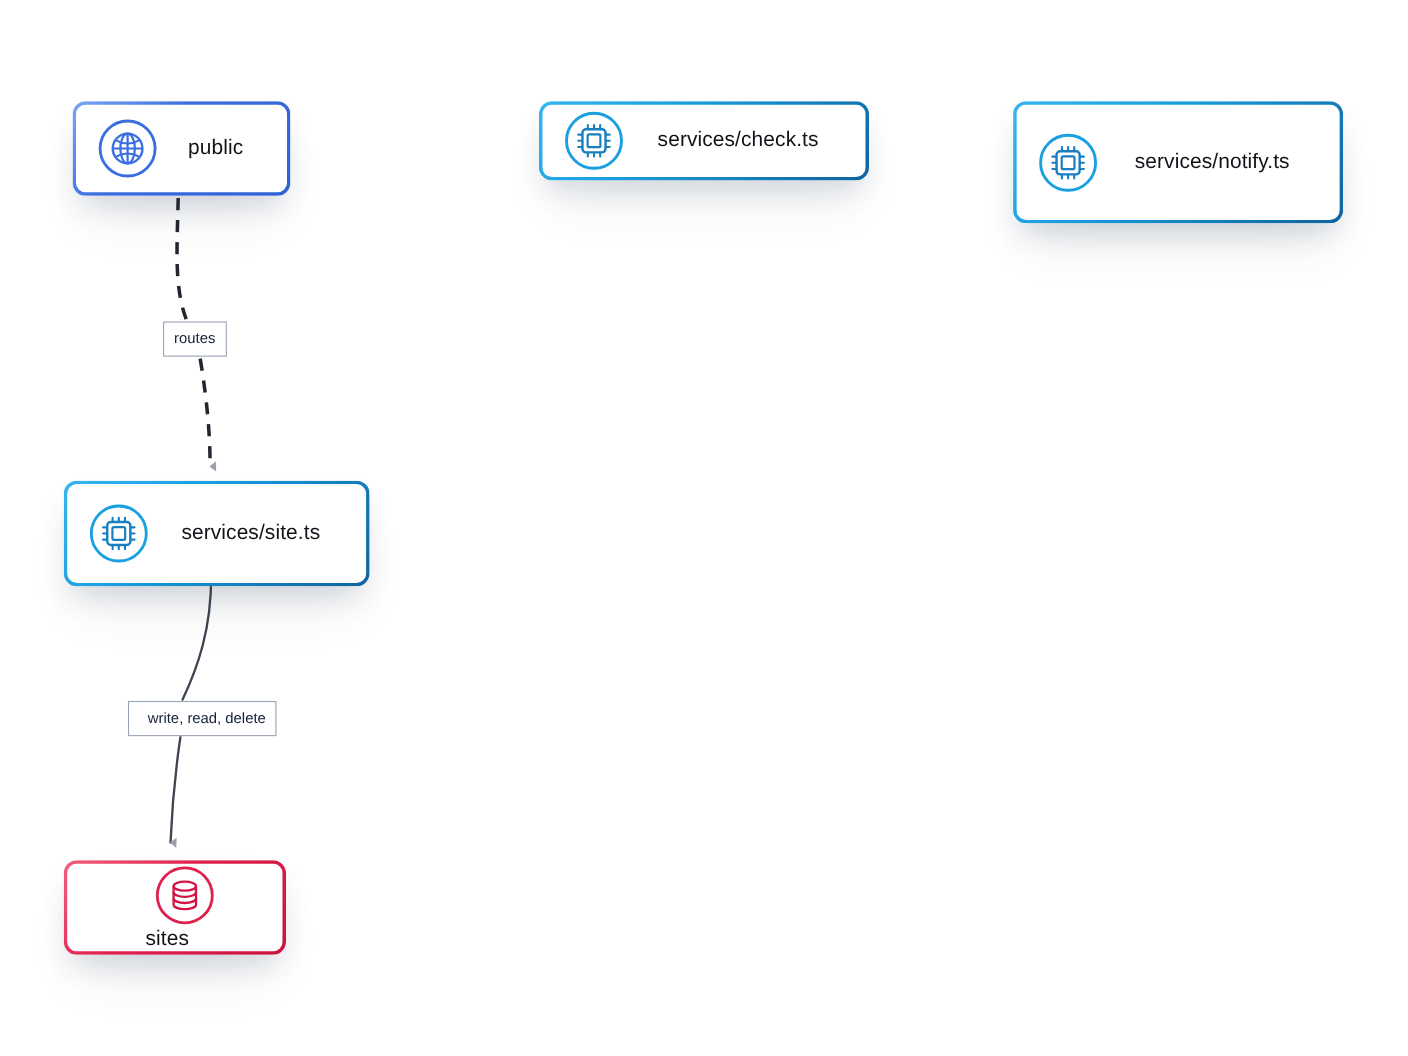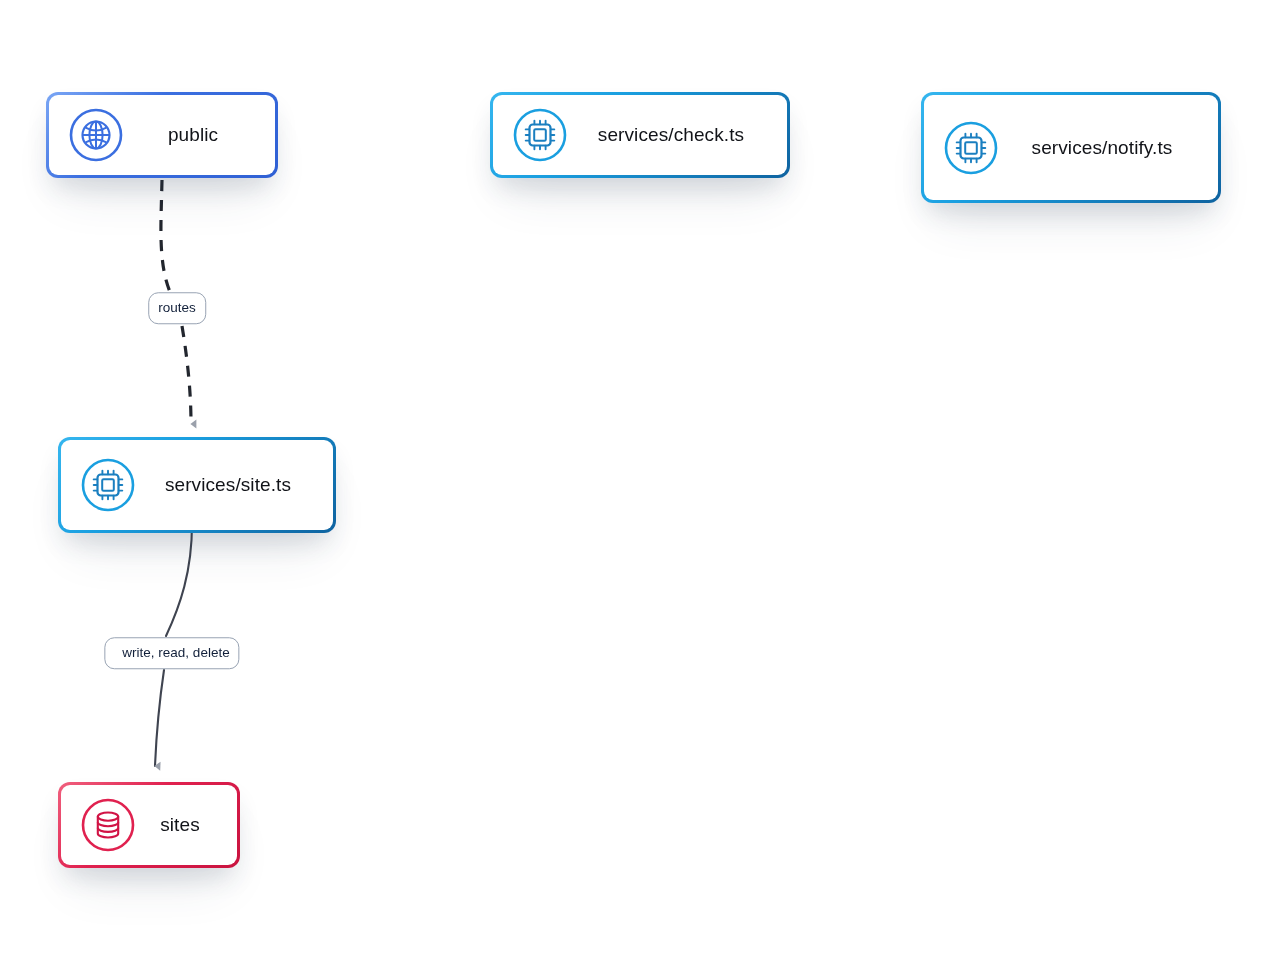--- a/index.html
+++ b/index.html
@@ -86,21 +86,21 @@
     padding-left: 6px;
     white-space: nowrap;
   }
 
   
   .edge-label {
     position: absolute;
     box-sizing: border-box;
     background: #ffffff;
     border: 1.5px solid #98a3b3;
-    border-radius: 10px;
+    border-radius: 0;
     color: #12203a;
     font-size: 13.5px;
     line-height: 1;
     padding: 8px 9px;
     white-space: nowrap;
     transform: translate(-50%, -50%);
   }
 </style>
 </head>
 <body>
@@ -118,36 +118,36 @@
       <path d="M162,180 C161,226 158,262 170,292" fill="none" stroke="#22262e" stroke-width="3.2" stroke-dasharray="11 9" stroke-linecap="butt"></path>
       <path d="M182,326 C188,362 191,394 191,424" fill="none" stroke="#22262e" stroke-width="3.2" stroke-dasharray="11 9" stroke-linecap="butt" marker-end="url(#arrow-gray)"></path>
     </g>
 
     <g>
       <path d="M192,524 C192,572 180,606 166,636" fill="none" stroke="#3f4450" stroke-width="2.1" stroke-linecap="round"></path>
       <path d="M164,670 C159,704 156,742 155,766" fill="none" stroke="#3f4450" stroke-width="2.1" stroke-linecap="round" marker-end="url(#arrow-gray)"></path>
     </g>
   </svg>
 
-  <div class="node grad-blue" style="left:46px; top:92px; width:232px; height:86px;">
+  <div class="node grad-blue" style="left:66px; top:92px; width:198px; height:86px;">
     <div class="node-icon">
       <svg width="56" height="56" viewBox="0 0 56 56">
         <circle cx="28" cy="28" r="25" fill="none" stroke="#3b6fe0" stroke-width="2.6"></circle>
         <circle cx="28" cy="28" r="13.5" fill="none" stroke="#3b6fe0" stroke-width="2.2"></circle>
         <line x1="28" y1="14.5" x2="28" y2="41.5" stroke="#3b6fe0" stroke-width="2"></line>
         <line x1="14.5" y1="28" x2="41.5" y2="28" stroke="#3b6fe0" stroke-width="2"></line>
         <ellipse cx="28" cy="28" rx="6.6" ry="13.5" fill="none" stroke="#3b6fe0" stroke-width="2"></ellipse>
         <path d="M17.6,20.6 C21,22.6 24.4,23.5 28,23.5 C31.6,23.5 35,22.6 38.4,20.6" fill="none" stroke="#3b6fe0" stroke-width="1.8"></path>
         <path d="M17.6,35.4 C21,33.4 24.4,32.5 28,32.5 C31.6,32.5 35,33.4 38.4,35.4" fill="none" stroke="#3b6fe0" stroke-width="1.8"></path>
       </svg>
     </div>
     <div class="node-label">public</div>
   </div>
 
-  <div class="node grad-cyan" style="left:490px; top:92px; width:300px; height:86px;">
+  <div class="node grad-cyan" style="left:490px; top:92px; width:300px; height:72px;">
     <div class="node-icon">
       <svg width="56" height="56" viewBox="0 0 56 56">
         <circle cx="28" cy="28" r="25" fill="none" stroke="#1a9fe0" stroke-width="2.6"></circle>
         <rect x="17.5" y="17.5" width="21" height="21" rx="3.2" fill="none" stroke="#1a7fc0" stroke-width="2.2"></rect>
         <rect x="22.2" y="22.2" width="11.6" height="11.6" rx="1.4" fill="none" stroke="#1a7fc0" stroke-width="2"></rect>
         <g stroke="#1a7fc0" stroke-width="1.9" stroke-linecap="round">
           <line x1="22.4" y1="13.7" x2="22.4" y2="17.2"></line>
           <line x1="28" y1="13.7" x2="28" y2="17.2"></line>
           <line x1="33.6" y1="13.7" x2="33.6" y2="17.2"></line>
           <line x1="22.4" y1="38.8" x2="22.4" y2="42.3"></line>
@@ -208,32 +208,32 @@
           <line x1="13.7" y1="33.6" x2="17.2" y2="33.6"></line>
           <line x1="38.8" y1="22.4" x2="42.3" y2="22.4"></line>
           <line x1="38.8" y1="28" x2="42.3" y2="28"></line>
           <line x1="38.8" y1="33.6" x2="42.3" y2="33.6"></line>
         </g>
       </svg>
     </div>
     <div class="node-label">services/site.ts</div>
   </div>
 
-  <div class="node grad-crimson" style="left:58px; top:782px; width:182px; height:86px;">
+  <div class="node grad-crimson" style="left:58px; top:782px; width:202px; height:86px;flex-direction:column;">
     <div class="node-icon">
       <svg width="56" height="56" viewBox="0 0 56 56">
         <circle cx="28" cy="28" r="25" fill="none" stroke="#e0214f" stroke-width="2.6"></circle>
         <g fill="none" stroke="#d11345" stroke-width="2.1">
           <ellipse cx="28" cy="19.6" rx="10.2" ry="4.1"></ellipse>
           <path d="M17.8,19.6 L17.8,36.4 C17.8,38.66 22.37,40.5 28,40.5 C33.63,40.5 38.2,38.66 38.2,36.4 L38.2,19.6"></path>
           <path d="M17.8,25.2 C17.8,27.46 22.37,29.3 28,29.3 C33.63,29.3 38.2,27.46 38.2,25.2"></path>
           <path d="M17.8,30.8 C17.8,33.06 22.37,34.9 28,34.9 C33.63,34.9 38.2,33.06 38.2,30.8"></path>
         </g>
       </svg>
     </div>
     <div class="node-label">sites</div>
   </div>
 
   <div class="edge-label" style="left:177px; top:308px;">routes</div>
 
-  <div class="edge-label" style="left:172px; top:653px;padding-left:17px;">write, read, delete</div>
+  <div class="edge-label" style="left:184px; top:653px;padding-left:17px;">write, read, delete</div>
 
 </div>
 
 </body></html>

